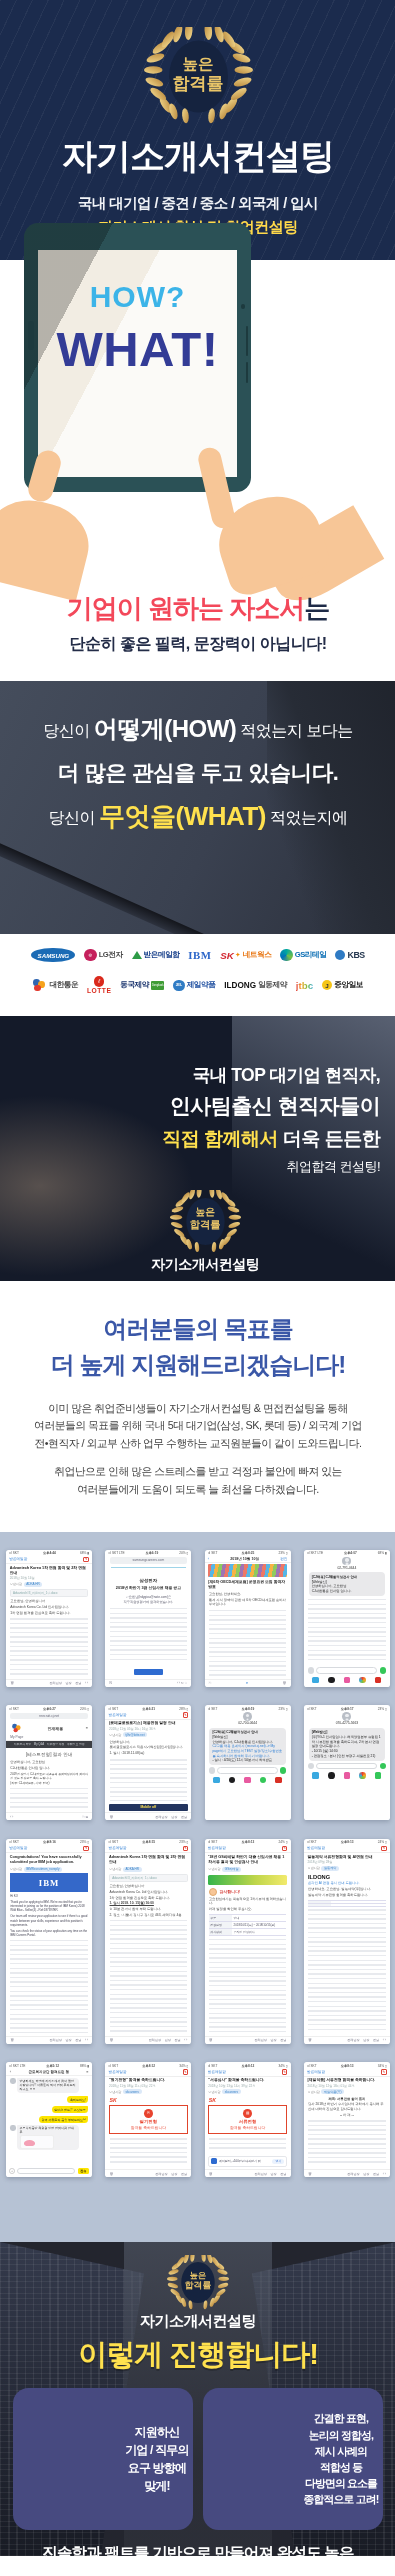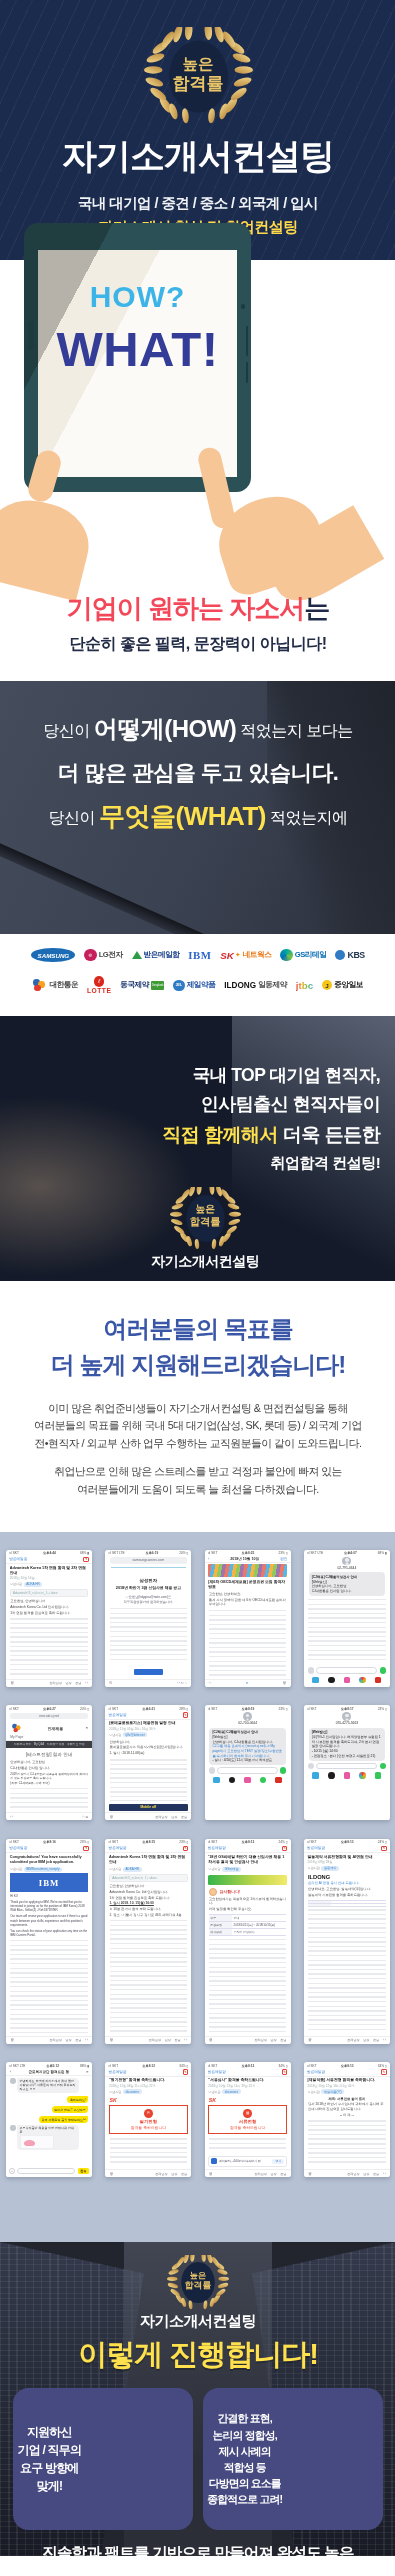--- a/index.html
+++ b/index.html
@@ -83,24 +83,24 @@
   .ildong{color:#111;font-size:8.2px;font-weight:900;position:relative;}
   .jtbc{font-weight:900;font-size:9.8px;background:linear-gradient(90deg,#e0474c,#f5a623,#7bc143,#3aa9e0);-webkit-background-clip:text;background-clip:text;color:#b0499f;-webkit-text-fill-color:transparent;}
   .ja-c{width:10.3px;height:10.3px;border-radius:50%;background:#f5c518;color:#333;font-weight:900;font-size:6.2px;}
   .jatxt{color:#222;}
   
   #handshake{height:265px;background:#141a29;color:#fff;}
   #handshake .glow{position:absolute;left:-31px;top:72px;width:237px;height:196px;background:radial-gradient(ellipse at 30% 50%,rgba(143,125,108,.55) 0%,rgba(143,125,108,0) 65%);}
   #handshake .shirt{position:absolute;right:-20.6px;top:-15.5px;width:185px;height:289px;background:linear-gradient(205deg,rgba(170,180,200,.5) 0%,rgba(90,99,116,.45) 45%,rgba(90,99,116,0) 75%);}
   .hs-text{position:relative;margin-left:32%;width:64%;text-align:right;letter-spacing:-0.5px;}
   .hs1{margin-top:47px;font-size:17.5px;font-weight:bold;}
-  .hs2{margin-top:5.2px;font-size:18px;font-weight:bold;}
+  .hs2{margin-top:5.2px;font-size:21px;font-weight:bold;}
   .hs3{margin-top:6.2px;font-size:19px;font-weight:900;}
   .hs3 .y{color:#ffe14e;}
-  .hs4{margin-top:5.2px;font-size:15px;font-weight:700;}
+  .hs4{margin-top:5.2px;font-size:13px;font-weight:400;}
   #handshake .laurel{position:relative;width:71px;height:63px;margin:14.4px auto 0;left:7.2px;}
   #handshake .laurel .bt{top:16.5px;font-size:9.8px;}
   #handshake .laurel .bb{top:28px;font-size:10.3px;}
   .hs-brand{position:relative;left:7.2px;margin-top:3.1px;text-align:center;font-size:14px;font-weight:900;letter-spacing:-0.5px;}
   
   #goal{height:251px;background:#fff;text-align:center;}
   .goal-t{color:#3a57a7;font-size:24px;font-weight:900;letter-spacing:-1px;}
   .goal-t1{margin-top:32px;}
   .goal-t2{margin-top:4.1px;}
   .goal-p{margin-top:18.5px;color:#3f3f3f;font-size:10.8px;line-height:1.62;letter-spacing:-0.5px;}
@@ -184,21 +184,21 @@
   #process .tower{position:absolute;top:0;width:144px;height:100%;background:linear-gradient(#343a4c,#181b24),repeating-linear-gradient(90deg,rgba(255,255,255,.07) 0 1.5px,transparent 1.5px 8.2px),repeating-linear-gradient(0deg,rgba(255,255,255,.06) 0 1px,transparent 1px 5.7px);background-blend-mode:overlay;}
   #process .tl{left:0;clip-path:polygon(0 0,100% 10%,70% 100%,0 100%);}
   #process .tr{right:0;clip-path:polygon(0 10%,100% 0,100% 100%,30% 100%);}
   #process .sky{position:absolute;left:124px;right:124px;top:0;height:100%;background:linear-gradient(#5a6170,#33363f 70%);opacity:.55;}
   #process .laurel{position:relative;width:62px;height:55px;margin:13.4px auto 0;}
   #process .laurel .bt{top:14.4px;font-size:8.2px;}
   #process .laurel .bb{top:25px;font-size:8.8px;}
   .pr-brand{position:relative;margin-top:2.1px;font-size:15px;font-weight:900;letter-spacing:-0.5px;}
   .pr-title{position:relative;margin-top:3.1px;font-size:29px;font-weight:900;color:#ffe14e;letter-spacing:-1px;text-shadow:0 1.5px 0 rgba(0,0,0,.25);}
   .cards{position:relative;display:flex;gap:10.3px;padding:0 13.4px;margin-top:13.4px;}
-  .card{flex:1;background:#474a80;border-radius:15.5px;min-height:142px;display:flex;align-items:center;justify-content:flex-start;padding:7.2px 4.1px;}
+  .card{flex:1;background:#474a80;border-radius:15.5px;min-height:142px;display:flex;align-items:center;justify-content:flex-end;padding:7.2px 4.1px;}
   .card .ctx{font-size:12px;line-height:1.5;letter-spacing:-0.8px;font-weight:bold;}
   .slog1{position:relative;margin-top:13.4px;font-size:15.5px;font-weight:900;letter-spacing:-0.8px;}
   
   #steps{height:161px;background:#fff;text-align:center;}
 </style>
 </head>
 <body>
 
 <svg width="0" height="0" style="position:absolute">
   <defs>

